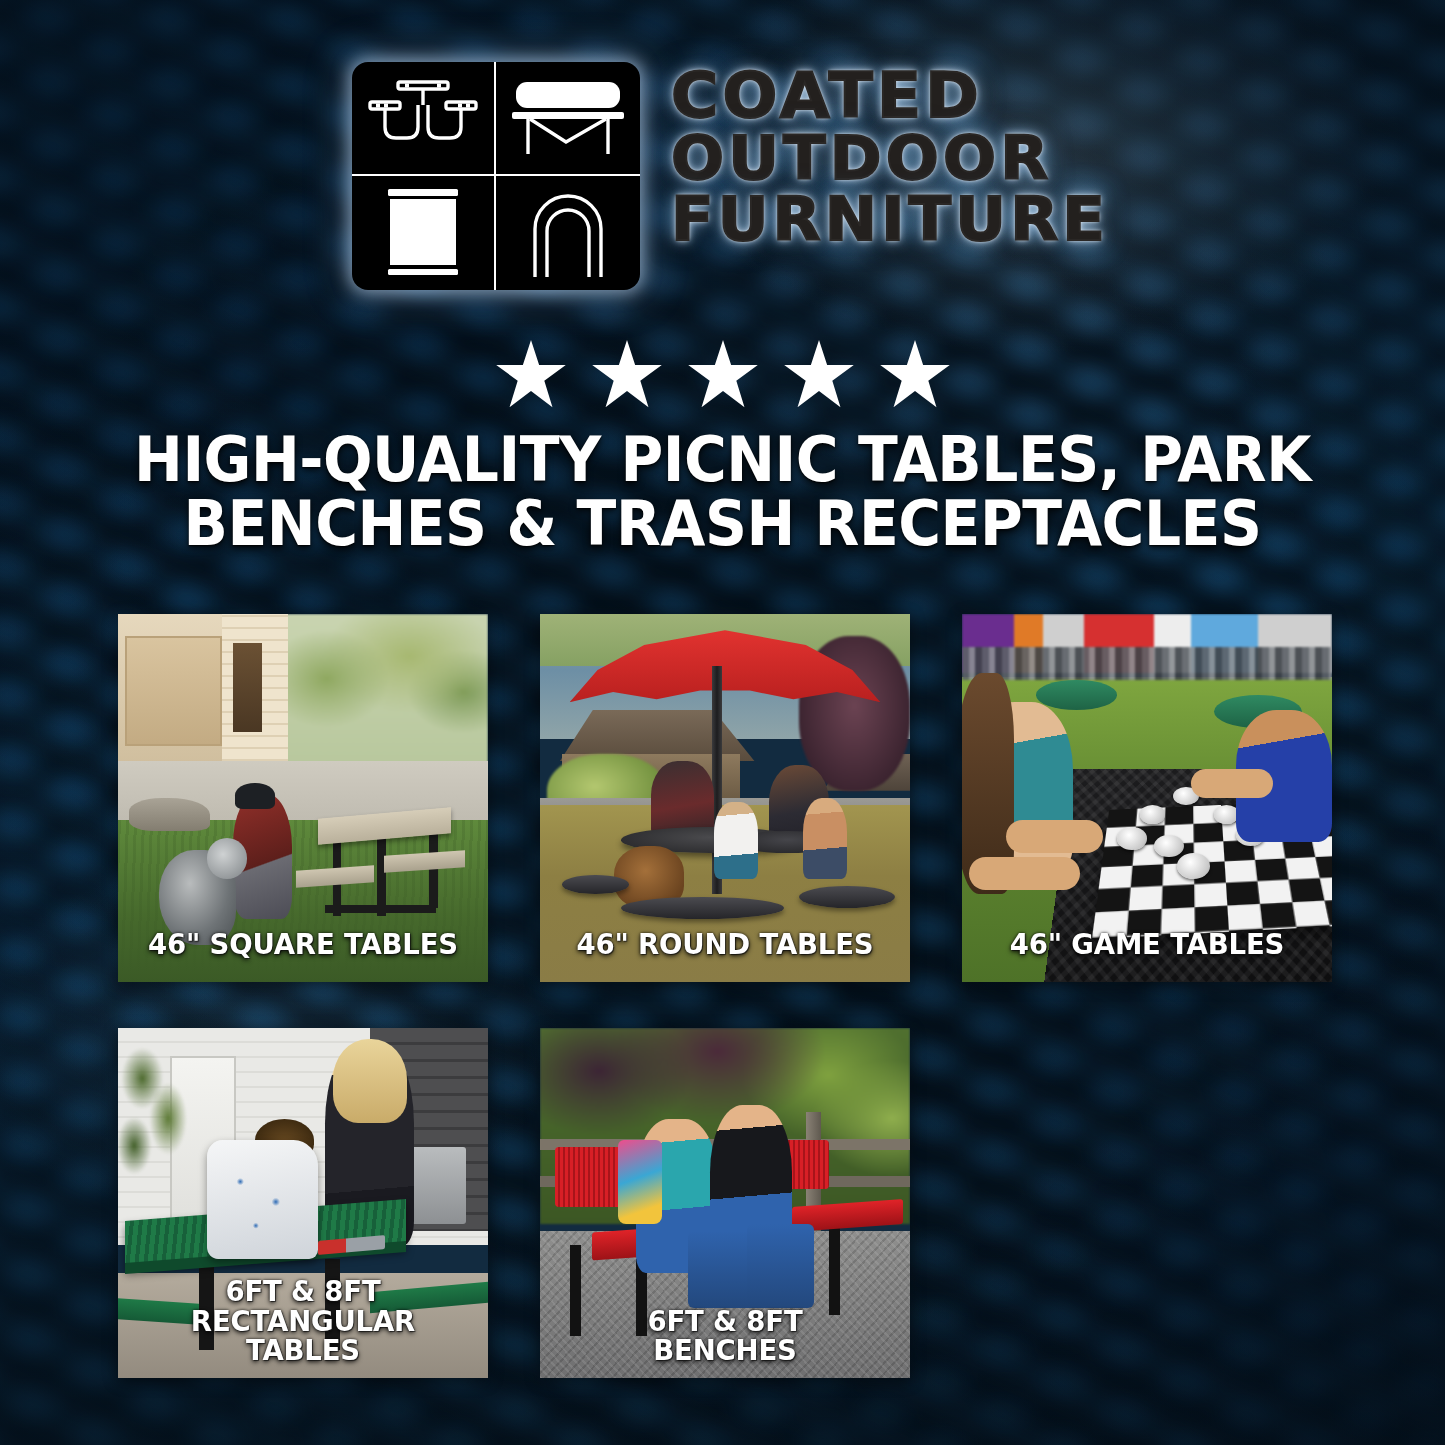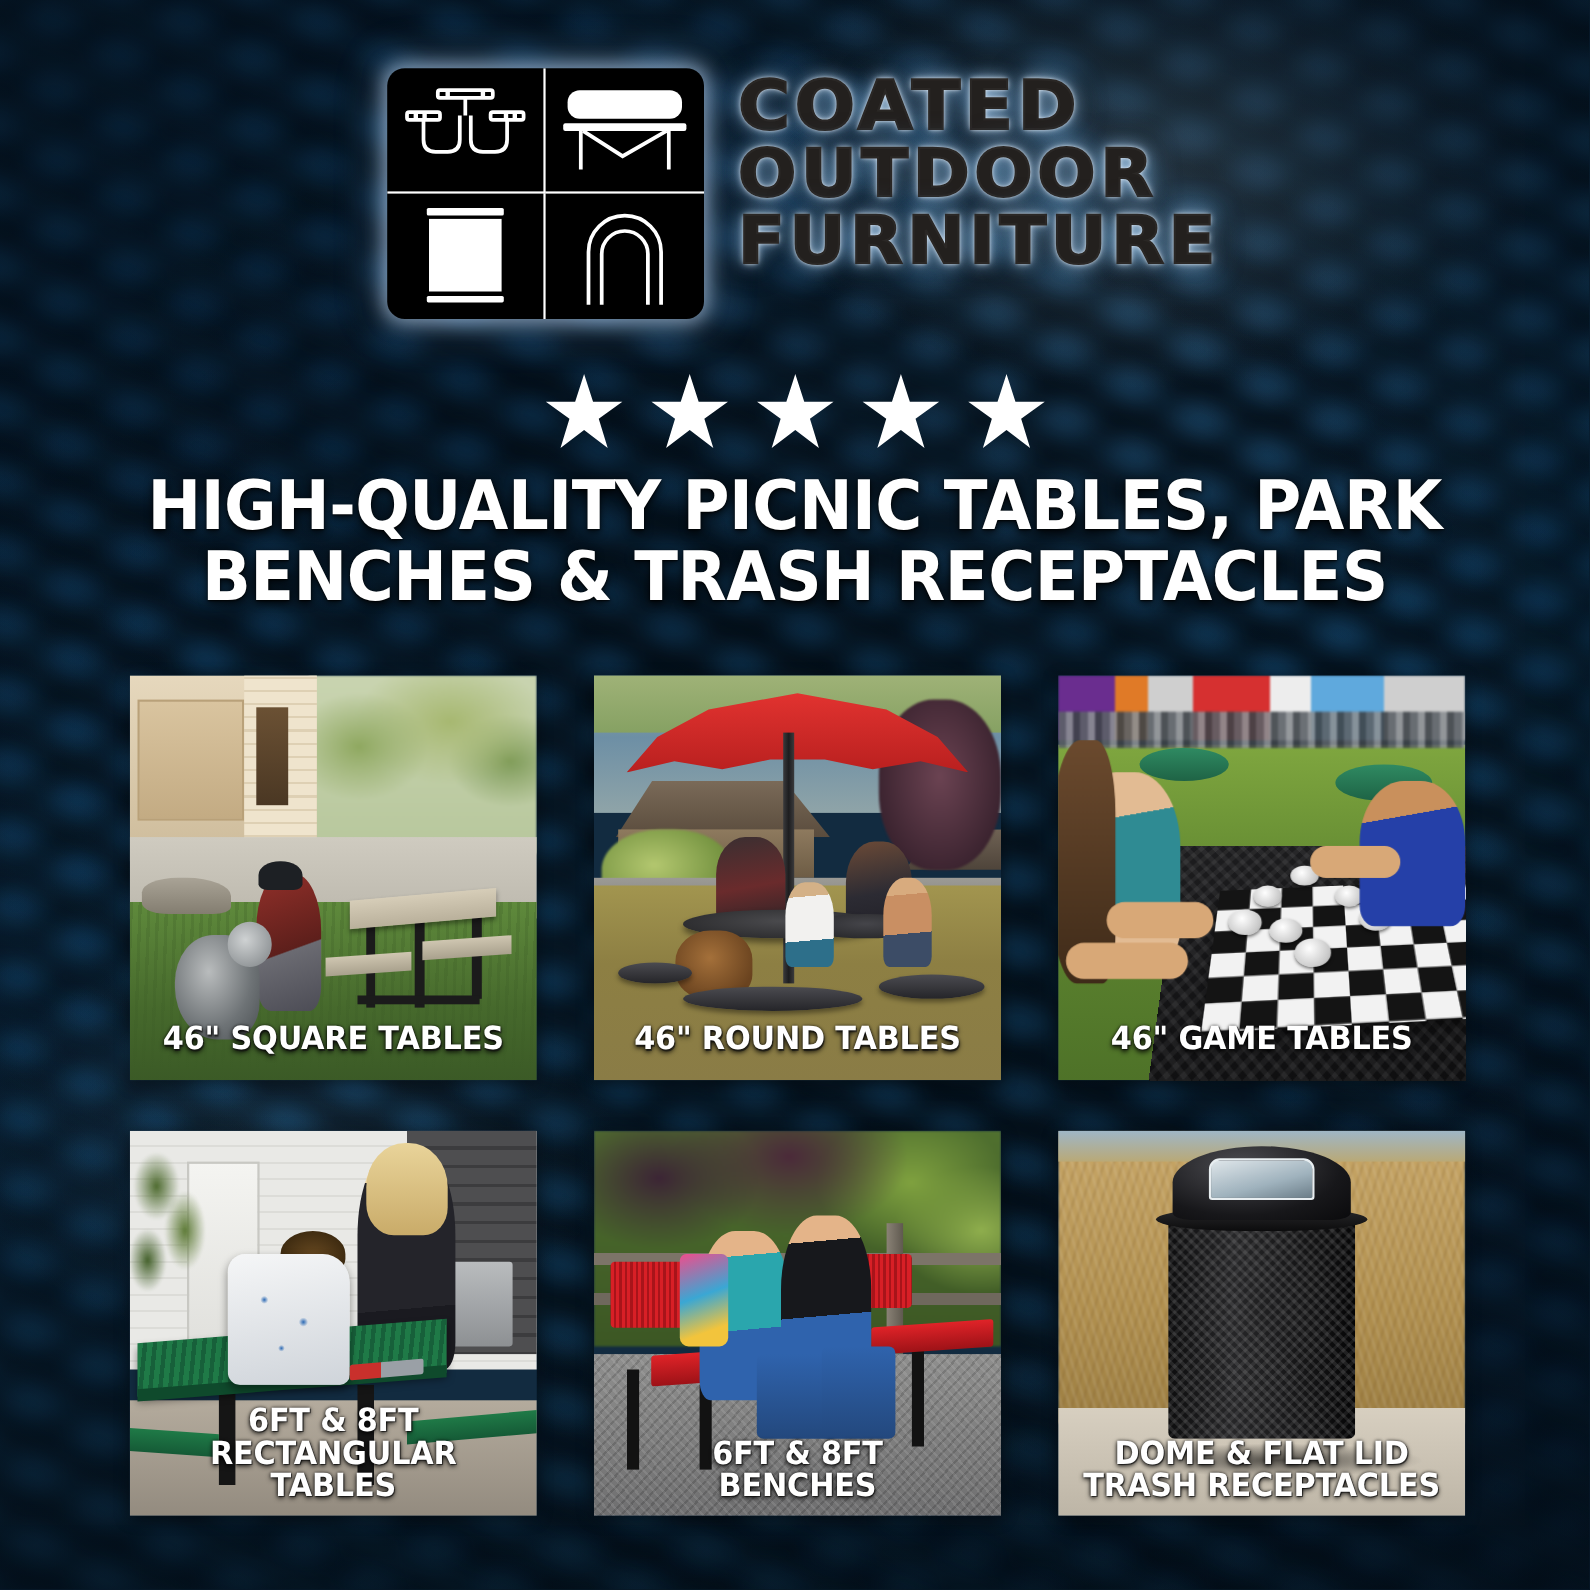--- a/index.html
+++ b/index.html
@@ -623,31 +623,15 @@
         <div class="t5-pack"></div>
         <div class="t5-legs" style="left:40%;top:58%;width:20%;height:22%"></div>
         <div class="t5-legs" style="left:56%;top:56%;width:18%;height:24%"></div>
       </div>
       <div class="caption">
         <span>6FT &amp; 8FT</span>
         <span>BENCHES</span>
       </div>
     </div>
 
-    <div class="tile two-line">
-      <div class="scene">
-        <div class="t6-grassbg blurish"></div>
-        <div class="t6-sky"></div>
-        <div class="t6-walk"></div>
-        <div class="t6-shadow"></div>
-        <div class="t6-body"></div>
-        <div class="t6-rim"></div>
-        <div class="t6-dome"></div>
-        <div class="t6-door"></div>
-      </div>
-      <div class="caption">
-        <span>DOME &amp; FLAT LID</span>
-        <span>TRASH RECEPTACLES</span>
-      </div>
-    </div>
 
   </div>
 </div>
 
 </body></html>

